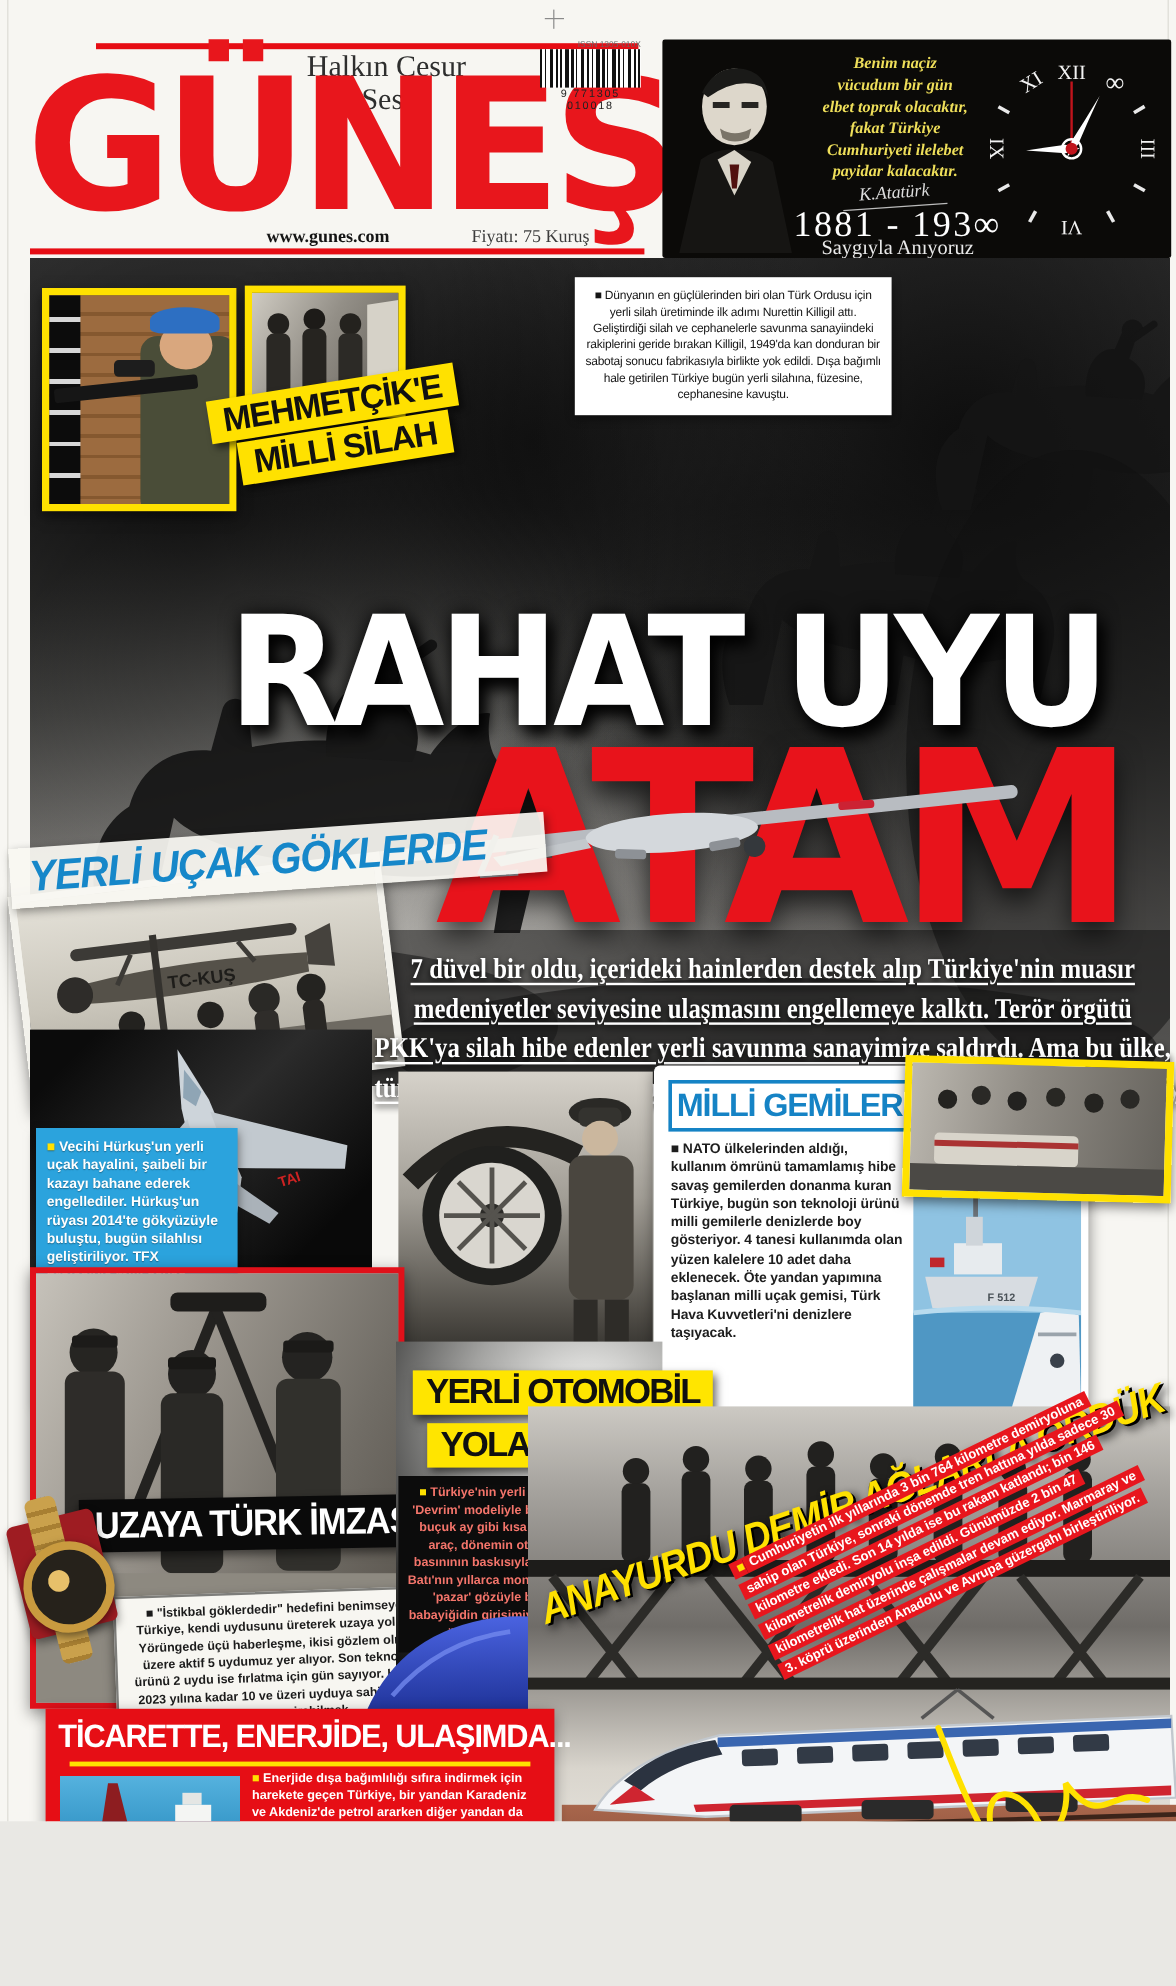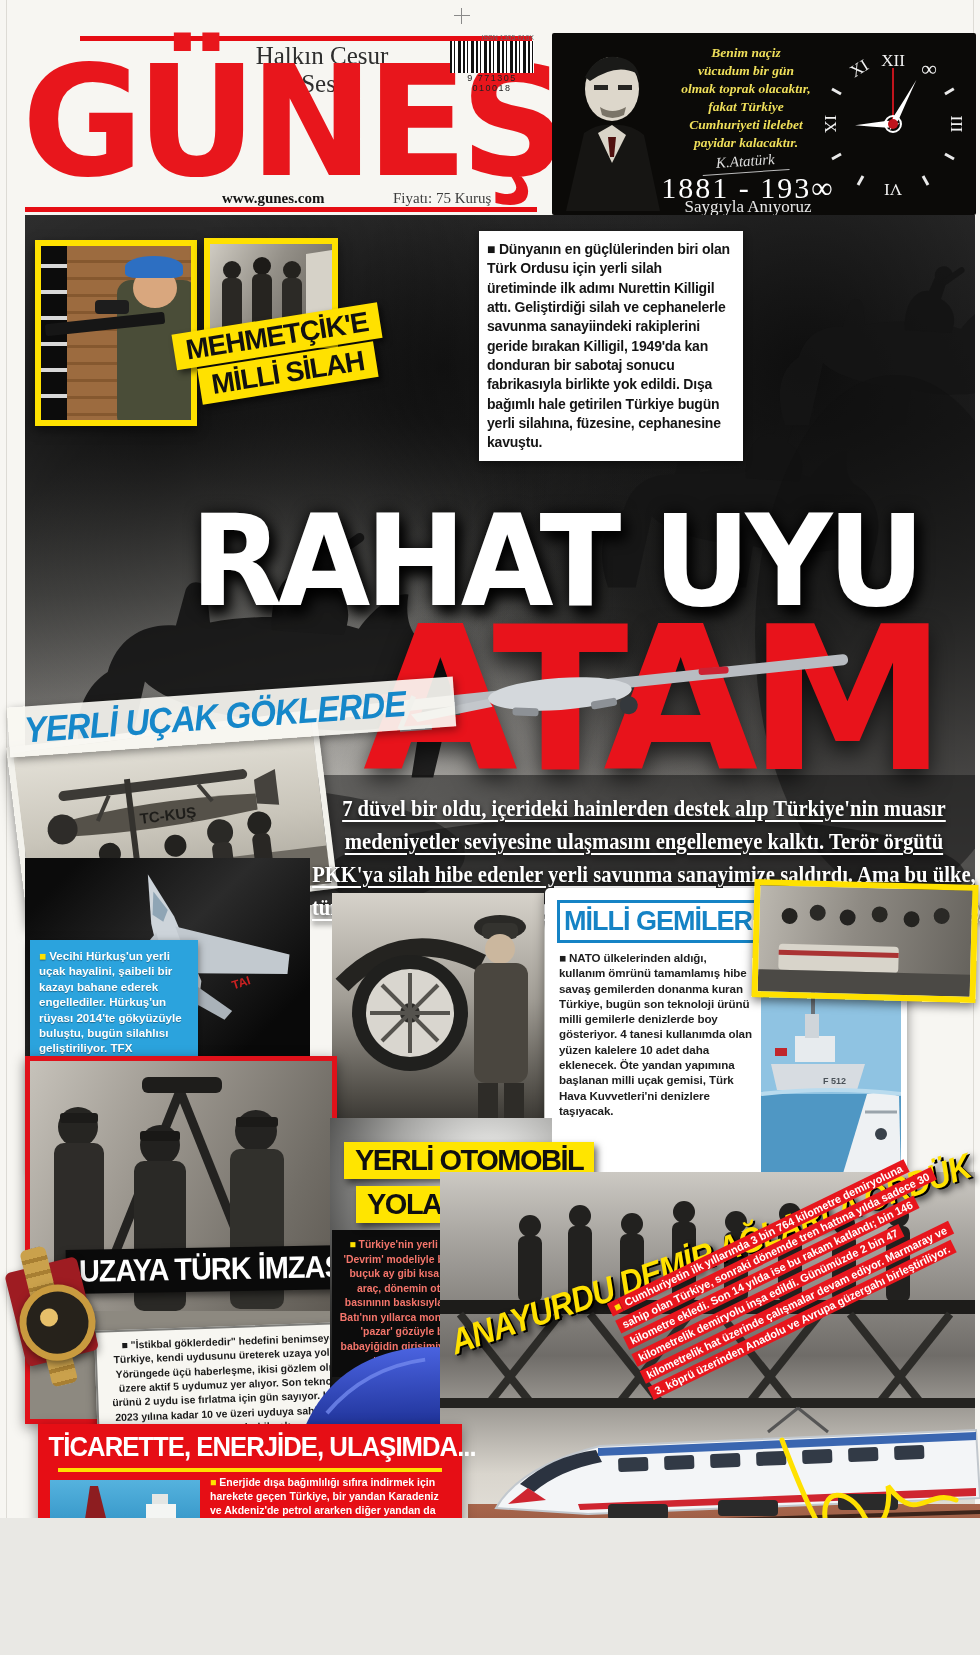--- a/index.html
+++ b/index.html
@@ -26,22 +26,22 @@
   .hero{background:
     radial-gradient(circle at 15% 30%,rgba(0,0,0,.65),transparent 42%),
     radial-gradient(circle at 44% 22%,rgba(15,15,15,.8),transparent 36%),
     radial-gradient(circle at 82% 22%,rgba(8,8,8,.85),transparent 48%),
     radial-gradient(circle at 66% 58%,rgba(0,0,0,.5),transparent 32%),
     radial-gradient(circle at 28% 78%,rgba(232,230,224,.5),transparent 42%),
     linear-gradient(180deg,#3c3c3c 0%,#2d2d2d 30%,#4a4a48 55%,#767471 76%,#9b9995 100%);}
   .yframe{border:6px solid #ffe100;box-shadow:0 4px 10px rgba(0,0,0,.5);}
   .badge{background:#ffe100;color:#111;font-weight:bold;font-size:28px;letter-spacing:-1px;
          padding:2px 12px;display:inline-block;box-shadow:3px 4px 6px rgba(0,0,0,.55);white-space:nowrap;}
-  .introbox{background:#fff;color:#151515;font-size:14px;font-weight:bold;line-height:1.38;
-            letter-spacing:-.2px;text-align:left;padding:9px 8px;box-shadow:0 3px 8px rgba(0,0,0,.45);}
+  .introbox{background:#fff;color:#151515;font-size:10px;font-weight:normal;line-height:1.38;
+            letter-spacing:-.2px;text-align:center;padding:9px 8px;box-shadow:0 3px 8px rgba(0,0,0,.45);}
   .rahat{color:#fff;font-family:"DejaVu Sans",sans-serif;font-weight:bold;font-size:120px;
          letter-spacing:-5px;text-align:center;white-space:nowrap;
          text-shadow:0 0 16px rgba(0,0,0,.9),6px 8px 12px rgba(0,0,0,.95);transform:scaleY(1.06);}
   .atam{color:#e8131b;font-family:"DejaVu Sans",sans-serif;font-weight:bold;font-size:200px;
         letter-spacing:-10px;text-align:center;white-space:nowrap;line-height:1;
         text-shadow:0 10px 22px rgba(0,0,0,.65);}
   .sub{font-family:"Liberation Serif",serif;font-weight:bold;color:#fff;font-size:24px;
        text-align:center;line-height:1.38;transform:scaleX(.86);transform-origin:left top;
        text-shadow:0 2px 6px rgba(0,0,0,.95);}
   .sub div{text-decoration:underline;text-underline-offset:4px;white-space:nowrap;}
@@ -112,21 +112,21 @@
       <path d="M29 40 Q40 18 60 20 Q82 22 84 44 L80 36 Q60 26 34 44 Z" fill="#1a1a18"></path>
       <rect x="38" y="48" width="14" height="5" fill="#262522"></rect>
       <rect x="62" y="48" width="14" height="5" fill="#262522"></rect>
       <path d="M44 70 Q56 78 70 70 L68 78 Q56 84 46 78 Z" fill="#7a7468"></path>
       <path d="M10 174 L28 96 Q42 86 56 88 Q74 86 88 98 L104 174 Z" fill="#161513"></path>
       <path d="M42 96 L56 88 L70 98 L56 126 Z" fill="#d9d4c8"></path>
       <path d="M52 100 L60 100 L58 120 L54 120 Z" fill="#50100f"></path>
     </svg>
     <div class="abs memquote" style="left:112px;top:12px;width:164px;">Benim naçiz</div>
     <div class="abs memquote" style="left:104px;top:30px;width:180px;">vücudum bir gün</div>
-    <div class="abs memquote" style="left:98px;top:48px;width:192px;">olmak toprak olacaktır,</div>
+    <div class="abs memquote" style="left:98px;top:48px;width:192px;">elbet toprak olacaktır,</div>
     <div class="abs memquote" style="left:112px;top:66px;width:164px;">fakat Türkiye</div>
     <div class="abs memquote" style="left:102px;top:84px;width:184px;">Cumhuriyeti ilelebet</div>
     <div class="abs memquote" style="left:108px;top:102px;width:172px;">payidar kalacaktır.</div>
     <div class="abs memsig" style="left:150px;top:120px;transform:rotate(-4deg);border-bottom:1px solid #bbb;padding:0 14px 2px;">K.Atatürk</div>
     <div class="abs memyears" style="left:96px;top:138px;width:200px;text-align:center;">1881 - 193∞</div>
     <div class="abs memcap" style="left:96px;top:164px;width:200px;text-align:center;">Saygıyla Anıyoruz</div>
     <svg class="abs" style="left:258px;top:8px;" width="166" height="166" viewBox="-83 -83 166 166">
       <g stroke="#e9e9e9" stroke-width="3">
         <line x1="30" y1="-52" x2="35" y2="-61" transform="rotate(30)"></line>
         <line x1="-52" y1="-30" x2="-61" y2="-35" transform="rotate(0)" opacity="0"></line>

